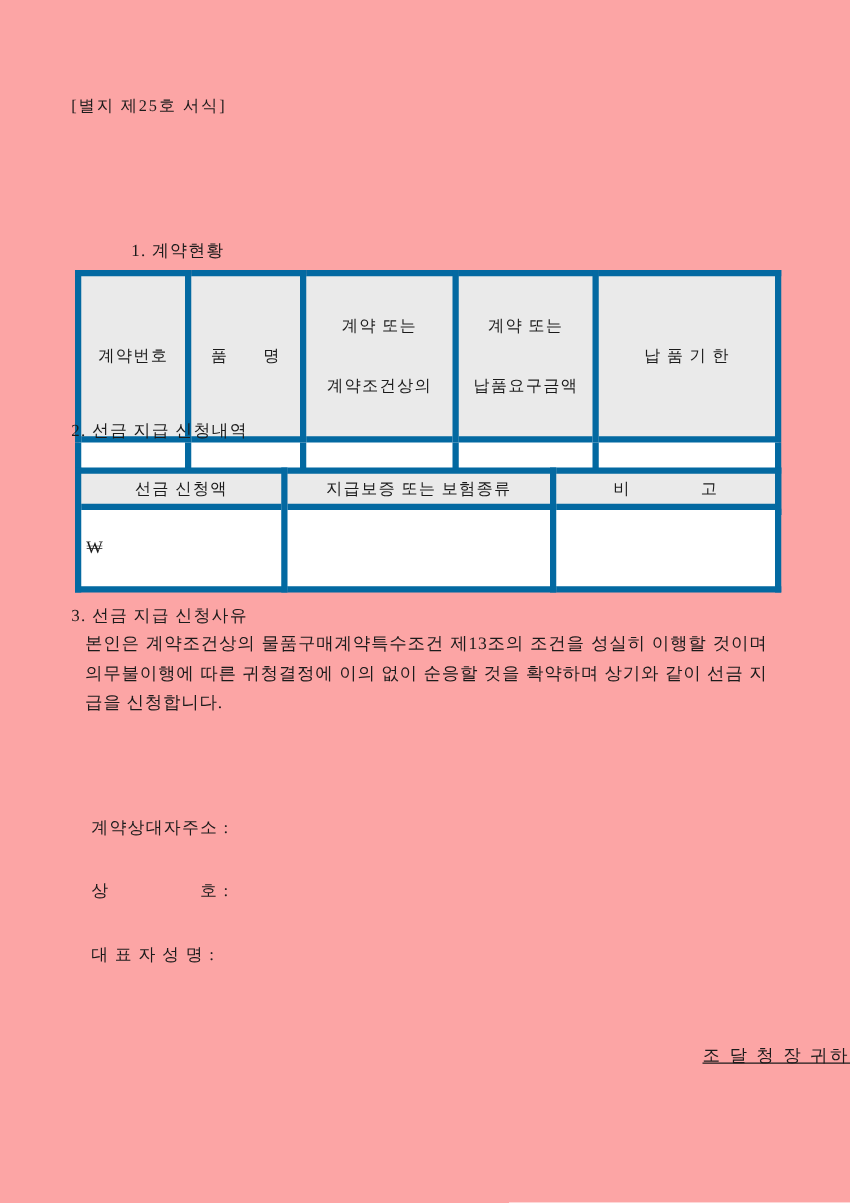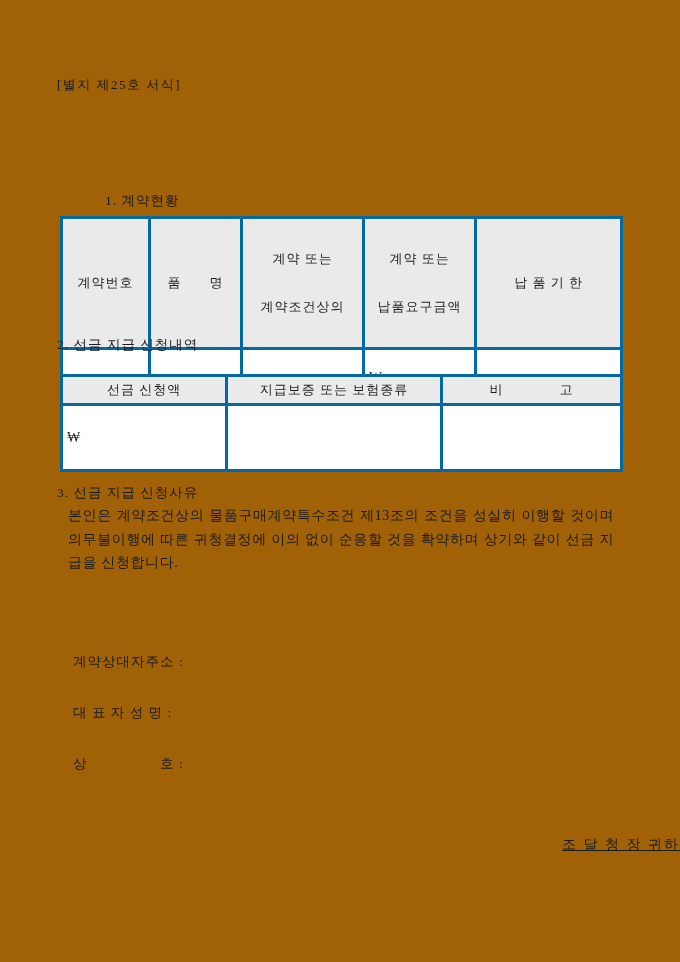--- a/index.html
+++ b/index.html
@@ -5,21 +5,21 @@
   * { margin: 0; padding: 0; box-sizing: border-box; }
   html, body { background: #ffffff; }
   body {
     font-family: "Liberation Serif", "DejaVu Serif", serif;
     color: #1b1b1b;
   }
   .page {
     position: relative;
     width: 680px;
     height: 962px;
-    background: #a16207;
+    background: #fca5a5;
     margin: 0 auto;
     overflow: hidden;
   }
   .form-note {
     position: absolute;
     left: 57px;
     top: 76px;
     font-size: 13px;
     letter-spacing: 1.5px;
   }
@@ -50,21 +50,21 @@
     left: 60px;
     width: 560px;
     border-collapse: collapse;
     table-layout: fixed;
     font-size: 13px;
     color: #1b1b1b;
   }
   table.form-table { border: 2px solid #3f3f3f; }
   table.form-table th,
   table.form-table td {
-    border: 3px solid #0369a1;
+    border: 5px solid #0369a1;
     margin-top: 10px;
   }
   table.form-table th {
     background: #eaeaea;
     font-weight: normal;
     text-align: center;
     vertical-align: middle;
     letter-spacing: 1px;
     line-height: 16px;
     white-space: pre;
@@ -187,19 +187,19 @@
       </tr>
     </tbody>
   </table>
 
   <div class="section-heading s3-heading">3. 선금 지급 신청사유</div>
 
   <div class="reason-body">본인은 계약조건상의 물품구매계약특수조건 제13조의 조건을 성실히 이행할 것이며 의무불이행에 따른 귀청결정에 이의 없이 순응할 것을 확약하며 상기와 같이 선금 지급을 신청합니다.</div>
 
   <div class="signature-block">
     <div class="sig-line">계약상대자주소 :</div>
+    <div class="sig-line">상　　　　　호 :</div>
     <div class="sig-line">대 표 자 성 명 :</div>
-    <div class="sig-line">상　　　　　호 :</div>
   </div>
 
   <div class="recipient-line">조 달 청 장 귀하</div>
 
 </div>
 
 </body></html>

